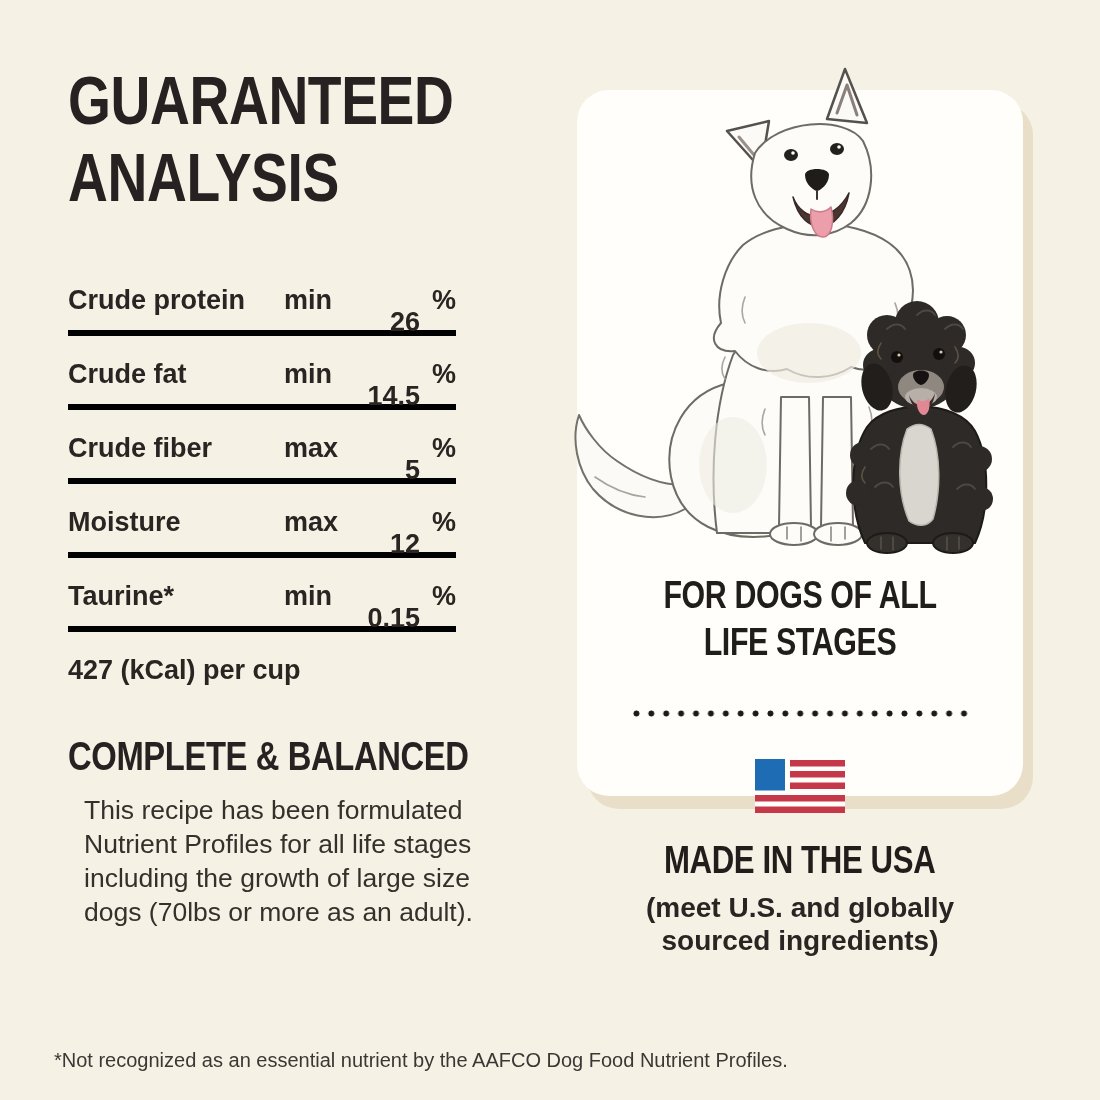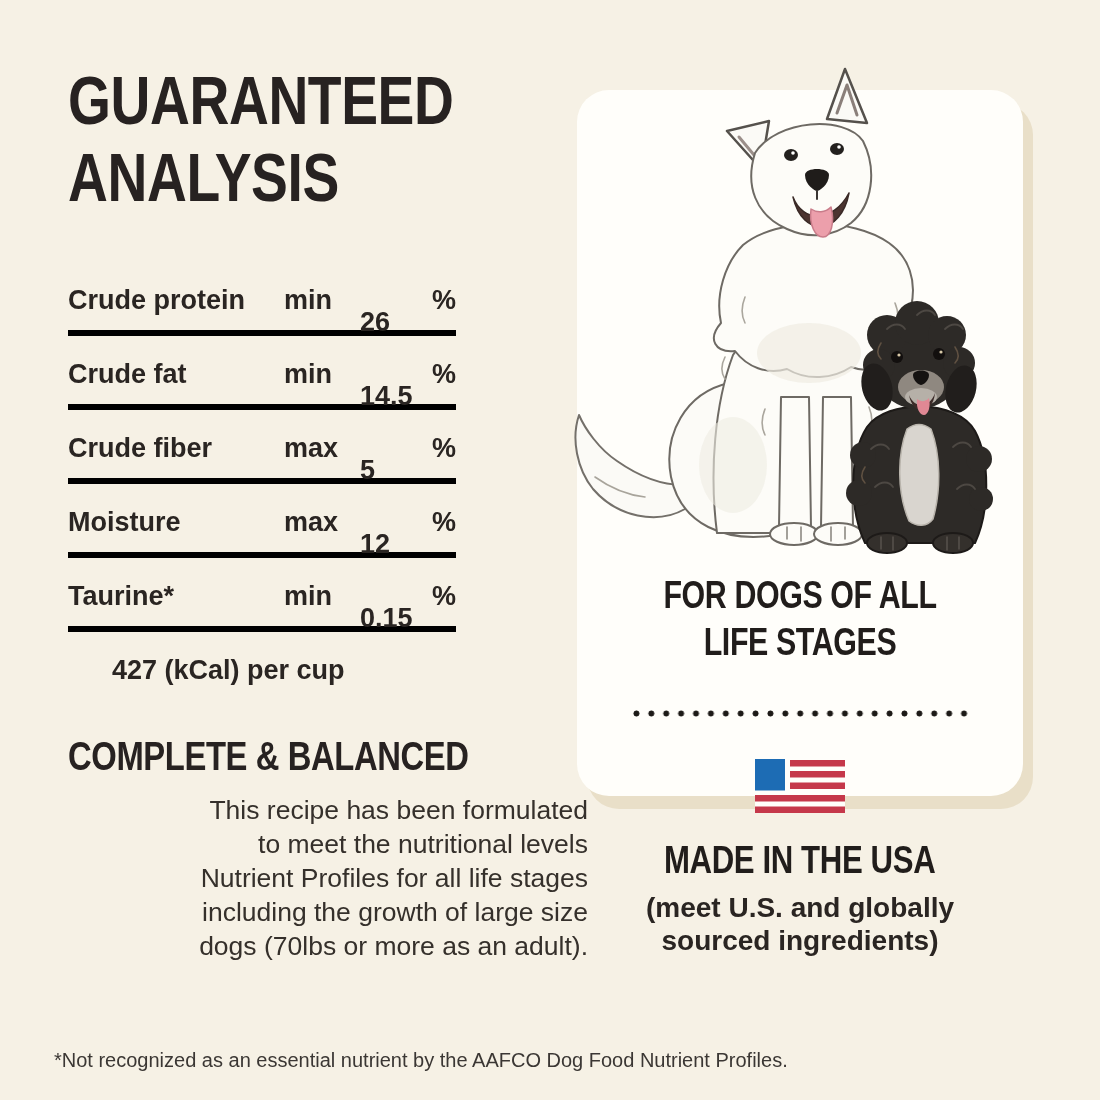--- a/index.html
+++ b/index.html
@@ -24,33 +24,33 @@
     position: absolute; left: 68px; top: 262px; width: 388px;
   }
   .ga-row {
     display: grid;
     grid-template-columns: 216px 76px 1fr 36px;
     align-items: center;
     height: 74px;
     border-bottom: 6px solid #000000;
     font-size: 27px; font-weight: bold; color: #2a2522;
   }
-  .ga-row .val { text-align: left; margin-top: 45px; }
+  .ga-row .val { text-align: right; margin-top: 45px; }
   .ga-row .unit { text-align: right; }
   .calories {
     position: absolute; left: 68px; top: 655px;
-    font-size: 27px; font-weight: bold; color: #2a2522; margin-left: 44px;
+    font-size: 27px; font-weight: bold; color: #2a2522;
   }
   .cb-heading {
     position: absolute; left: 68px; top: 733px;
     font-size: 41px; font-weight: bold; color: #272221; white-space: nowrap;
   }
   .cb-body {
-    position: absolute; left: 68px; top: 793px; width: 520px;
-    font-size: 26.5px; line-height: 34px; color: #35302b; text-align: right;
+    position: absolute; left: 84px; top: 793px; width: 520px;
+    font-size: 26.5px; line-height: 34px; color: #35302b;
   }
   .footnote {
     position: absolute; left: 34px; top: 1049px;
     font-size: 20px; color: #3b3734; margin-left: 20px;
   }
 
   
   .info-card {
     position: absolute; left: 577px; top: 90px;
     width: 446px; height: 706px;
@@ -130,21 +130,20 @@
     <span class="unit">%</span>
   </div>
 </div>
 
 <div class="calories">427 (kCal) per cup</div>
 
 <h2 class="cb-heading condensed">COMPLETE &amp; BALANCED</h2>
 
 <div class="cb-body">
   <div>This recipe has been formulated</div>
-  <div>to meet the nutritional levels</div>
   <div>Nutrient Profiles for all life stages</div>
   <div>including the growth of large size</div>
   <div>dogs (70lbs or more as an adult).</div>
 </div>
 
 <div class="footnote">*Not recognized as an essential nutrient by the AAFCO Dog Food Nutrient Profiles.</div>
 
 <div class="info-card">
 
   <div class="life-stages">

